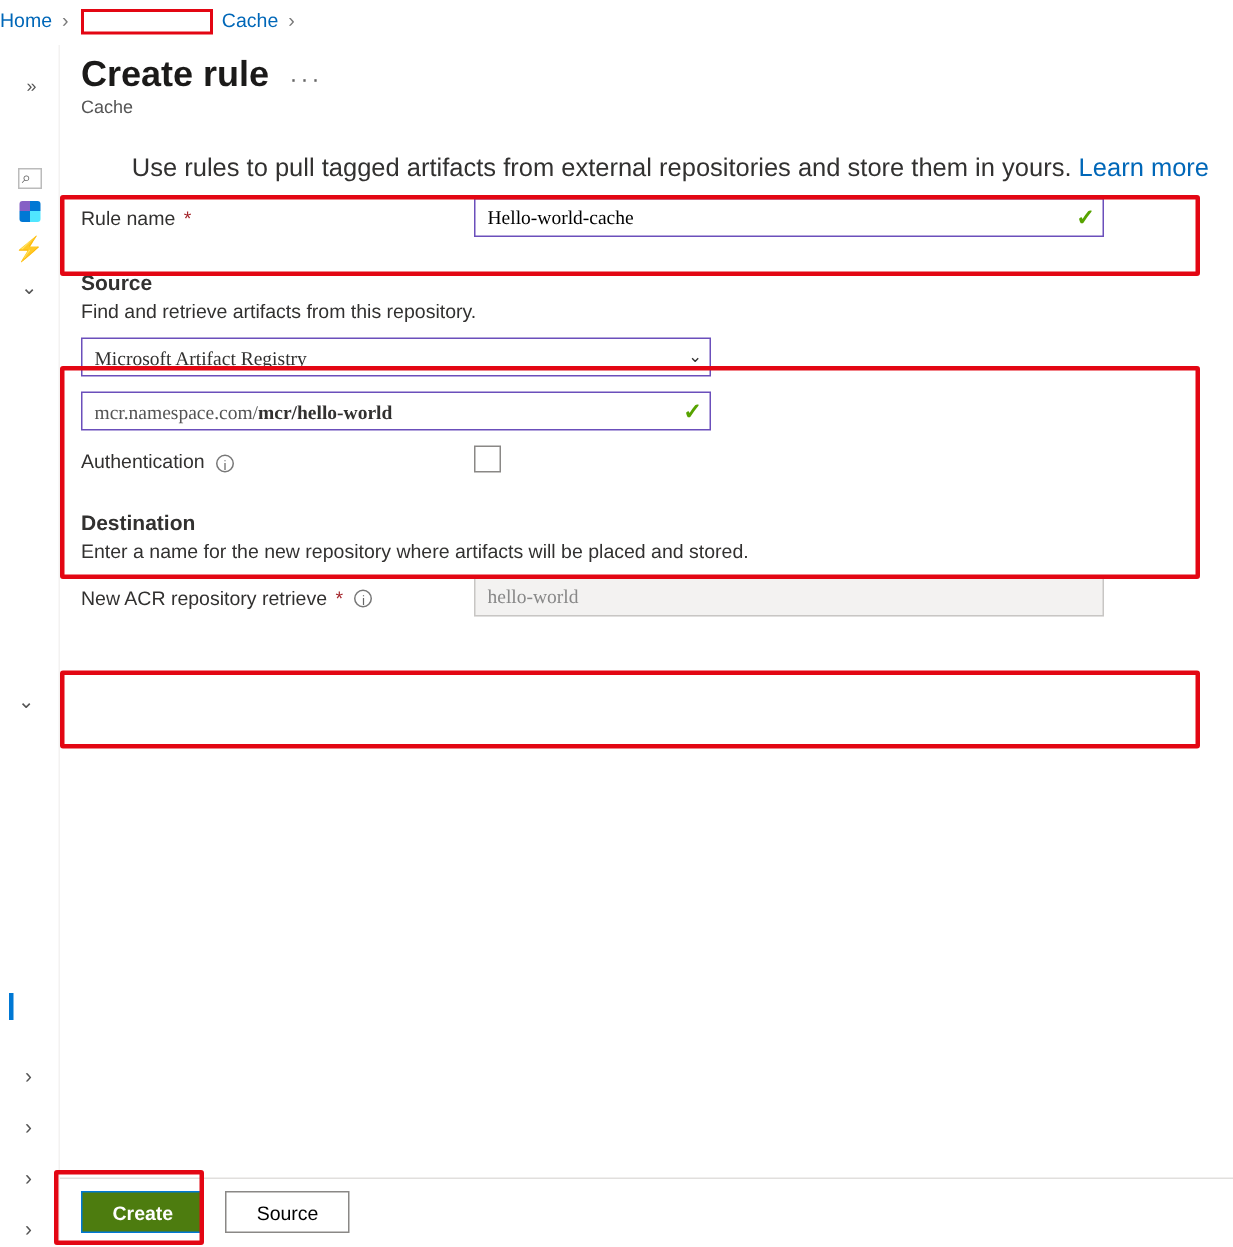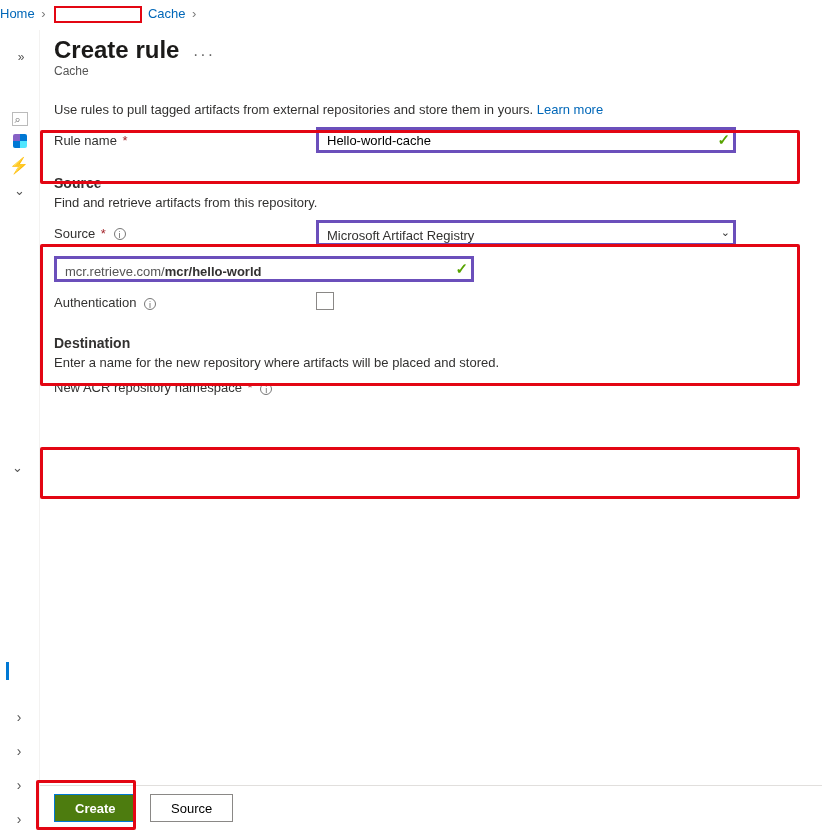--- a/index.html
+++ b/index.html
@@ -58,21 +58,21 @@
       padding: 10px 16px 0 14px;
     }
     h1 {
       font-size: 24px;
       font-weight: 600;
       color: #1b1a19;
       display: inline-block;
     }
     .h1-more { font-size: 16px; color:#666; vertical-align: middle; margin-left:10px; letter-spacing:2px;}
     .subtitle { font-size: 12px; color: #555; margin-top:0px; margin-bottom: 24px;}
-    .desc { font-size: 13px; color:#323130; margin-bottom: 10px;}
+    .desc { font-size: 17px; color:#323130; margin-bottom: 10px; text-align: right;}
     .desc a { color:#0067b8; text-decoration:none; }
 
     
     .redbox {
       border: 3px solid #e30613;
       position: absolute;
       pointer-events: none;
       border-radius: 2px;
     }
 
@@ -92,23 +92,23 @@
       width:12px; height:12px;
       border:1px solid #777; border-radius:50%;
       font-size:9px; line-height:12px;
       text-align:center; color:#666;
       margin-left:4px; vertical-align:middle;
     }
     .form-field { flex: 1; max-width: 420px; position:relative; }
     .txt, .sel {
       width: 100%;
       height: 26px;
-      border: 3px solid #eab308;
+      border: 1px solid #eab308;
       padding: 2px 28px 2px 8px;
-      font-family: Liberation Sans, sans-serif;
+      font-family: Liberation Serif, serif;
       font-size: 13px;
     }
     .txt.valid, .sel.valid { border-color: #6b4fbb; }
     .txt.disabled { background:#f3f2f1; color:#888; border-color:#c8c6c4;}
     .tick {
       position:absolute; right:6px; top:4px;
       color:#57a300; font-size:15px; font-weight:bold;
     }
     .dd-arrow { position:absolute; right:6px; top:6px; color:#333; font-size:11px;}
     .chk { width:18px; height:18px; border:1px solid #8a8886; background:#fff; display:inline-block;}
@@ -208,60 +208,58 @@
       <div class="form-field">
         <input class="txt valid" type="text" value="Hello-world-cache" style="">
         <span class="tick">✓</span>
       </div>
     </div>
 
     <div class="section-title">Source</div>
     <div class="section-desc">Find and retrieve artifacts from this repository.</div>
 
     <div class="form-row">
-      <div class="form-label">
-        <span>Source</span>
-        <span class="req">*</span>
-        <span class="info-icon">i</span>
-      </div>
       <div class="form-field">
         <div class="sel valid" style="line-height:22px;">
           <span>Microsoft Artifact Registry</span>
         </div>
         <span class="dd-arrow">⌄</span>
       </div>
     </div>
 
     <div class="form-row">
       <div class="form-field">
         <div class="txt valid" style="line-height:22px;">
-          <span class="repo-prefix">mcr.retrieve.com/</span><span class="repo-bold">mcr/hello-world</span>
+          <span class="repo-prefix">mcr.namespace.com/</span><span class="repo-bold">mcr/hello-world</span>
         </div>
         <span class="tick">✓</span>
       </div>
     </div>
 
     <div class="form-row">
       <div class="form-label">
         <span>Authentication</span>
         <span class="info-icon">i</span>
       </div>
       <div class="form-field">
         <span class="chk"></span>
       </div>
     </div>
 
     <div class="section-title">Destination</div>
     <div class="section-desc">Enter a name for the new repository where artifacts will be placed and stored.</div>
 
     <div class="form-row">
       <div class="form-label">
-        <span>New ACR repository namespace</span>
+        <span>New ACR repository retrieve</span>
         <span class="req">*</span>
         <span class="info-icon">i</span>
+      </div>
+      <div class="form-field">
+        <input class="txt disabled" type="text" disabled="" value="hello-world" style="">
       </div>
     </div>
 
     <div class="redbox" style="top:28px; left:-14px; width:760px; height:54px;"></div>
     <div class="redbox" style="top:142px; left:-14px; width:760px; height:142px;"></div>
     <div class="redbox" style="top:345px; left:-14px; width:760px; height:52px;"></div>
   </div>
 
   
   <div class="footer">

